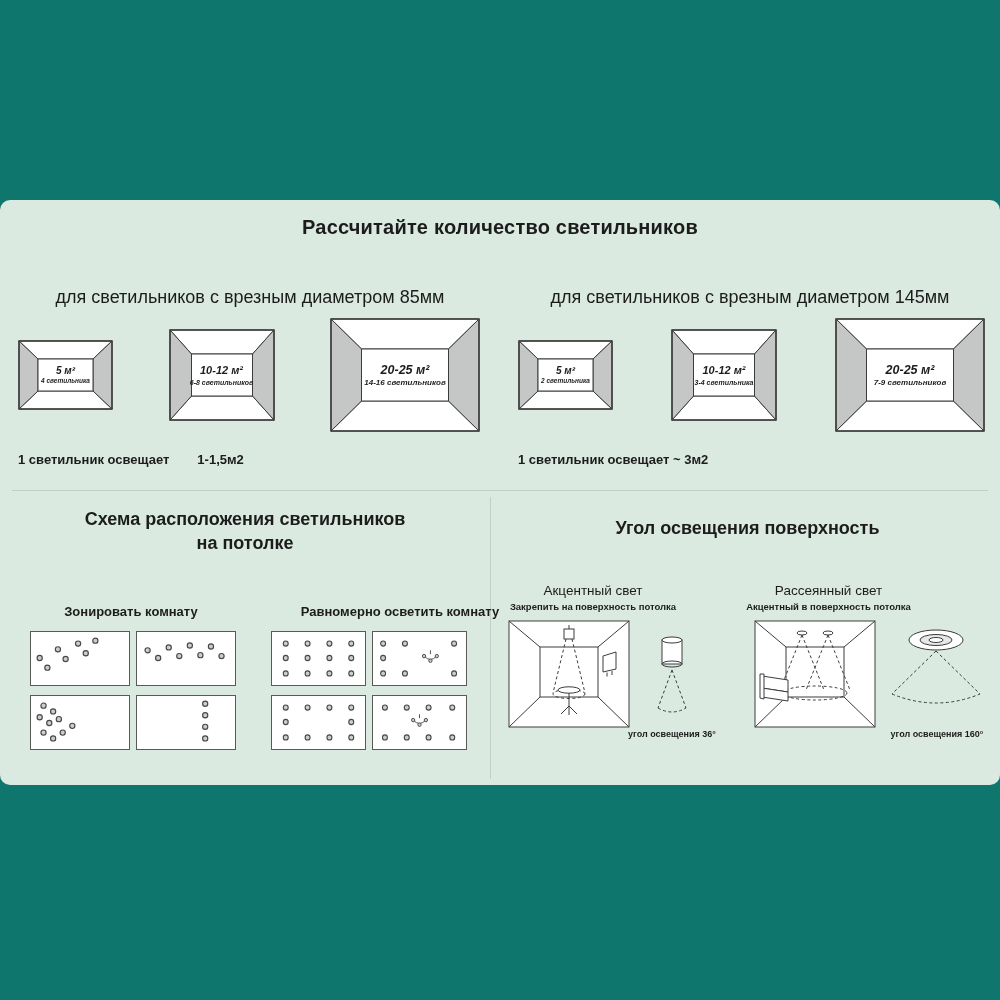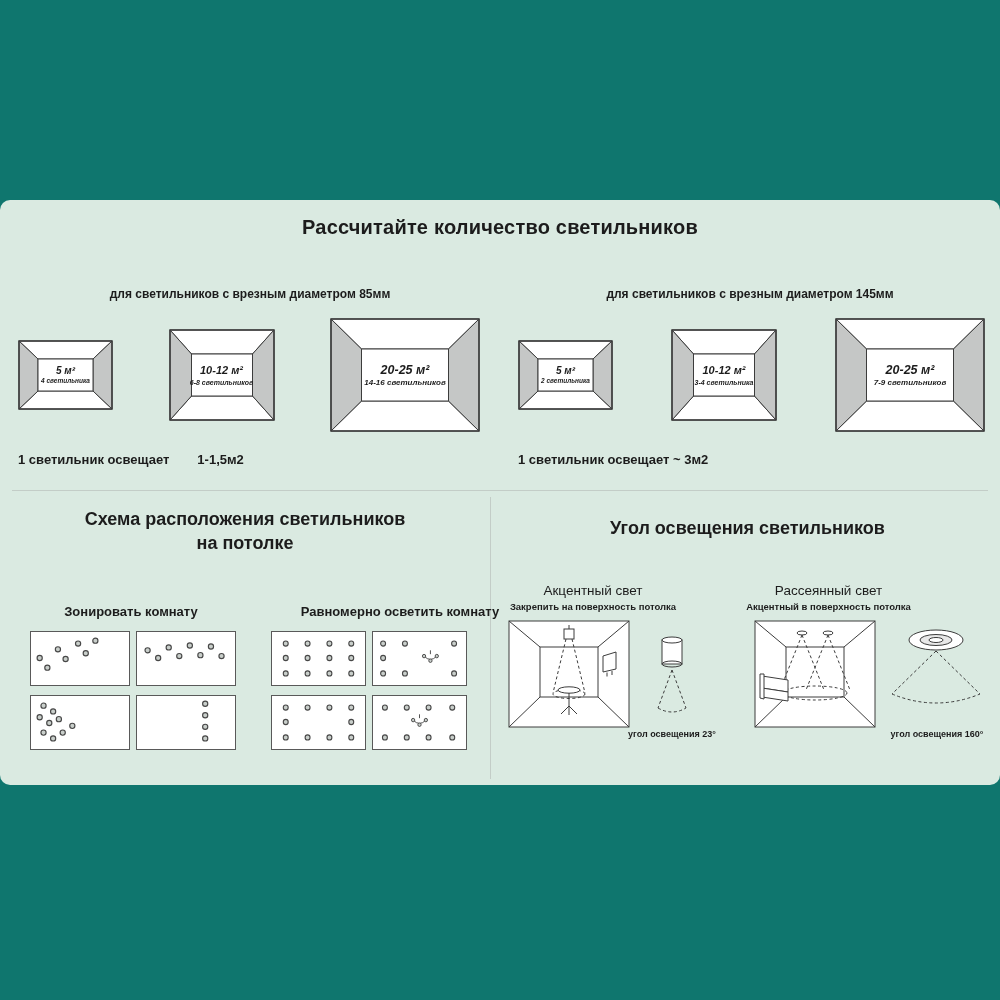--- a/index.html
+++ b/index.html
@@ -5,21 +5,21 @@
 <style>
   * { margin:0; padding:0; box-sizing:border-box; }
   html,body { background:#ffffff; }
   body { width:1000px; height:1000px; font-family:"Liberation Sans", sans-serif; color:#1c1c1c; }
   .page { position:relative; width:1000px; height:1000px; overflow:hidden; background:#0f766e; }
   .band { position:absolute; left:0; top:200px; width:1000px; height:585px; background:#daeae1; border-radius:10px; }
   .abs { position:absolute; }
 
   .main-title { position:absolute; left:0; top:216px; width:1000px; text-align:center; font-size:20px; font-weight:800; letter-spacing:.2px; }
 
-  .col-header { position:absolute; top:287px; width:480px; text-align:center; font-size:12px; font-weight:700; }
+  .col-header { position:absolute; top:287px; width:480px; text-align:center; font-size:18px; font-weight:400; }
   .hdr-left { left:10px; } .hdr-right { left:510px; }
 
   .rooms-row { position:absolute; top:318px; height:114px; display:flex; align-items:center; justify-content:space-between; }
   .row-left { left:18px; width:462px; }
   .row-right { left:518px; width:467px; }
   .room { position:relative; flex:none; }
   .room-label { position:absolute; left:0; top:0; right:0; bottom:0; display:flex; flex-direction:column; align-items:center; justify-content:center; text-align:center; line-height:1.3;font-style:italic; }
   .room-area { font-weight:800; }
   .room-count { font-weight:700; }
 
@@ -259,21 +259,21 @@
             <path d="M0,-8 v4"></path>
             <path d="M-7,-2 Q0,5 7,-2"></path>
             <circle cx="-7" cy="-2" r="1.8" fill="#c9cfcb"></circle>
             <circle cx="0" cy="2.8" r="1.8" fill="#c9cfcb"></circle>
             <circle cx="7" cy="-2" r="1.8" fill="#c9cfcb"></circle>
           </g>
         </svg>
       </div>
     </div>
 
-  <div class="section-title angle-title">Угол освещения светильников</div>
+  <div class="section-title angle-title">Угол освещения поверхность</div>
 
   <div class="angle-head accent-head">
     <div class="angle-head-title">Акцентный свет</div>
     <div class="angle-head-sub">Закрепить на поверхность потолка</div>
   </div>
   <div class="angle-head diffuse-head">
     <div class="angle-head-title">Рассеянный свет</div>
     <div class="angle-head-sub">Акцентный в поверхность потолка</div>
   </div>
 
@@ -299,21 +299,21 @@
     <g stroke="#3c3c3c" stroke-width="1">
       <rect x="22" y="6" width="20" height="24" fill="#ffffff"></rect>
       <ellipse cx="32" cy="6" rx="10" ry="3" fill="#ffffff"></ellipse>
       <ellipse cx="32" cy="30" rx="10" ry="3" fill="none"></ellipse>
     </g>
     <g stroke="#3c3c3c" stroke-width="1" fill="none" stroke-dasharray="3,2.5">
       <path d="M32,36 L18,74 M32,36 L46,74"></path>
       <path d="M18,74 Q32,82 46,74"></path>
     </g>
   </svg>
-  <div class="angle-caption accent-caption">угол освещения 23°</div>
+  <div class="angle-caption accent-caption">угол освещения 36°</div>
 
   <svg class="abs" style="left:754px; top:620px;" width="122" height="108" viewBox="0 0 122 108">
     <g stroke="#3c3c3c" stroke-width="1" fill="none">
       <rect x="1" y="1" width="120" height="106" fill="#ffffff"></rect>
       <rect x="32" y="27" width="58" height="50" fill="#ffffff"></rect>
       <path d="M1,1 L32,27 M121,1 L90,27 M1,107 L32,77 M121,107 L90,77"></path>
       <ellipse cx="48" cy="13" rx="5" ry="2" fill="#ffffff"></ellipse>
       <ellipse cx="74" cy="13" rx="5" ry="2" fill="#ffffff"></ellipse>
       <g stroke-dasharray="3,2.5">
         <path d="M48,15 L26,70 M48,15 L70,70 M74,15 L52,70 M74,15 L96,70"></path>

